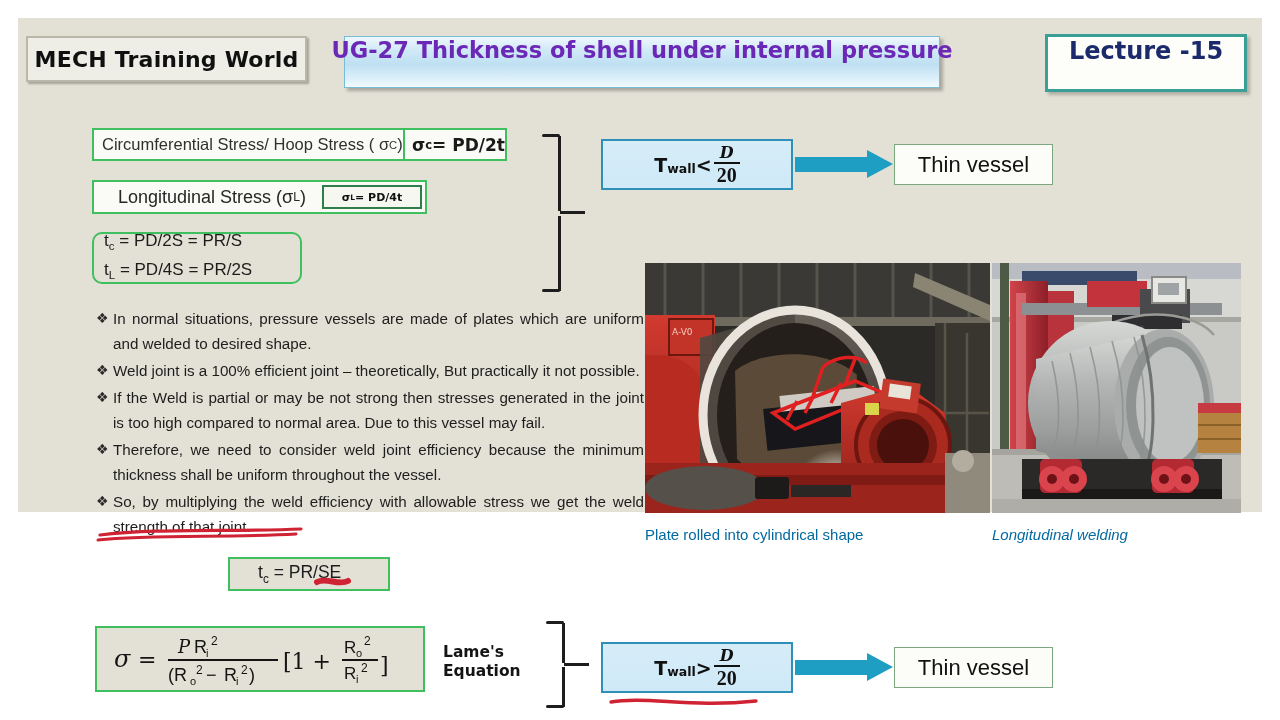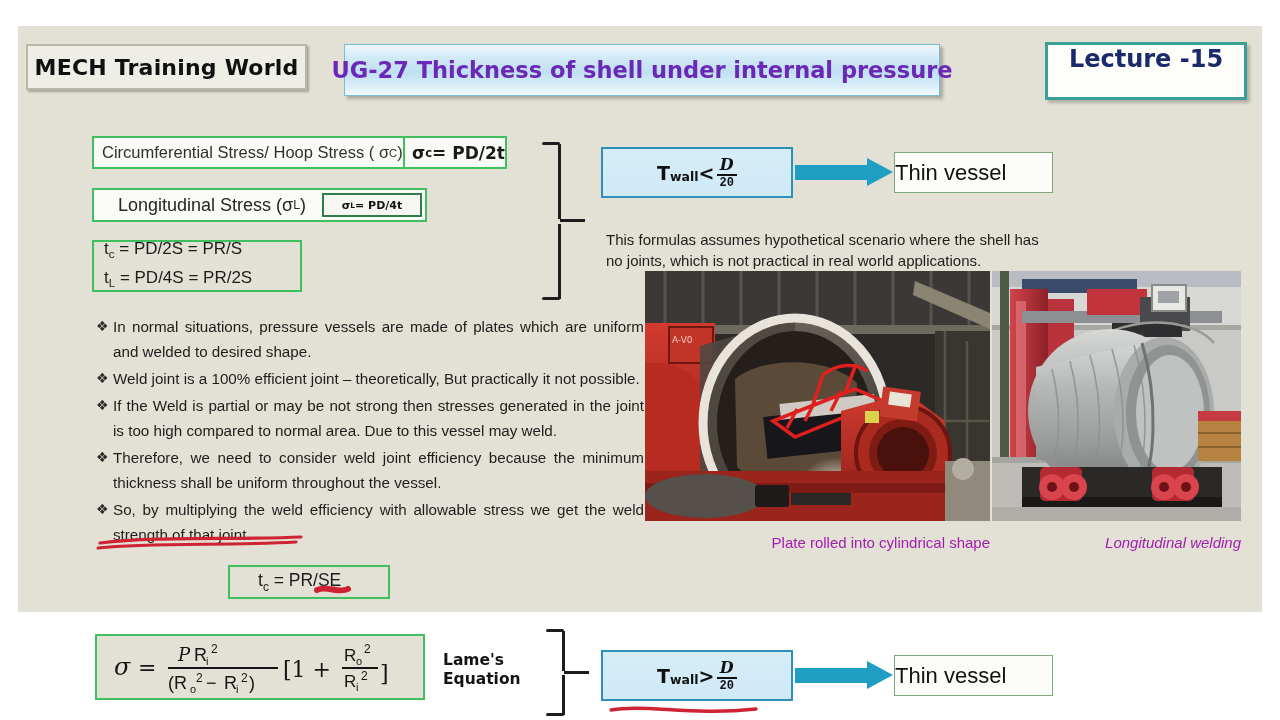--- a/index.html
+++ b/index.html
@@ -1,19 +1,19 @@
 <!DOCTYPE html>
 <html><head>
 <meta charset="utf-8">
 <style>
   html,body{margin:0;padding:0;background:#ffffff;}
   body{width:1280px;height:720px;overflow:hidden;font-family:"Liberation Sans",sans-serif;}
 
   #slide{
-    position:absolute;left:18px;top:26px;width:1244px;height:586px;
+    position:absolute;left:18px;top:18px;width:1244px;height:494px;
     background:#e3e1d5;
   }
 
   
   .hdr-mech{
     position:absolute;left:8px;top:18px;width:277px;height:42px;
     background:#eeeee6;
     border:2px solid #b9b7aa;
     box-shadow:2px 2px 2px rgba(0,0,0,.28);
     display:flex;align-items:center;justify-content:center;
@@ -21,21 +21,21 @@
   .hdr-mech span{
     font-family:"DejaVu Sans",sans-serif;
     font-weight:bold;font-size:22px;color:#101010;letter-spacing:.2px;
   }
 
   .hdr-title{
     position:absolute;left:326px;top:18px;width:594px;height:50px;
     background:linear-gradient(to bottom,#eef7fd 0%,#cfe8f6 28%,#bfe0f2 55%,#d9eef9 80%,#f2fafd 100%);
     border:1px solid #79bcd8;
     box-shadow:3px 3px 3px rgba(0,0,0,.25);
-    display:flex;align-items:center;justify-content:center;
+    display:flex;align-items:flex-start;justify-content:center;
   }
   .hdr-title span{
     font-family:"DejaVu Sans",sans-serif;
     font-weight:bold;font-size:22.5px;color:#6b28b7;white-space:nowrap;
   }
 
   .hdr-lecture{
     position:absolute;left:1027px;top:16px;width:196px;height:52px;
     background:#fdfdfa;border:3px solid #3a9f95;
     box-shadow:3px 3px 3px rgba(0,0,0,.22);
@@ -64,21 +64,21 @@
     flex:1;display:flex;align-items:center;padding-left:24px;
     font-size:18px;color:#262626;white-space:nowrap;
   }
   .fx-long .val{
     width:96px;margin:3px 3px 3px 0;border:2px solid #2f7d4a;background:#f7f7f2;
     display:flex;align-items:center;justify-content:center;
     font-family:"DejaVu Sans",sans-serif;font-weight:bold;font-size:11px;color:#111;white-space:nowrap;
   }
 
   .fx-t{left:74px;top:214px;width:210px;height:52px;background:#e3e1d5;
-        display:flex;flex-direction:column;justify-content:center;padding-left:10px;}
+        display:flex;flex-direction:column;justify-content:center;padding-left:10px;border-radius:10px;}
   .fx-t div{font-size:17px;color:#1c1c1c;line-height:23px;white-space:nowrap;}
 
   .fx-tcse{left:210px;top:539px;width:162px;height:34px;background:#e3e1d5;
            display:flex;align-items:center;padding-left:28px;}
   .fx-tcse span{font-size:17.5px;color:#1c1c1c;white-space:nowrap;}
 
   .fx-lame{left:77px;top:608px;width:330px;height:66px;background:#e3e1d5;
            display:flex;align-items:center;justify-content:center;}
 
   sub{font-size:.68em;}
@@ -93,25 +93,25 @@
     position:absolute;background:linear-gradient(to bottom,#d6edf8,#cfe9f7);
     border:2.5px solid #2e8fb8;box-sizing:border-box;
     display:flex;align-items:center;justify-content:center;
   }
   .cond{font-family:"DejaVu Sans",sans-serif;font-weight:bold;font-size:19px;color:#111;
         display:inline-flex;align-items:center;white-space:nowrap;}
   .cond .sub{font-size:12.5px;vertical-align:bottom;position:relative;top:4px;}
   .frac{display:inline-flex;flex-direction:column;align-items:center;line-height:1;margin-left:2px;}
   .frac .num{font-family:"DejaVu Serif",serif;font-style:italic;font-size:16px;padding:0 3px;}
   .frac .bar2{width:100%;height:2px;background:#111;margin:1px 0;}
-  .frac .den{font-family:Liberation Mono, monospace;font-weight:bold;font-size:12px;padding:0 3px;}
+  .frac .den{font-family:Liberation Serif, serif;font-weight:bold;font-size:20px;padding:0 3px;}
 
   .vbox{
     position:absolute;background:#fcfcf8;border:1.5px solid #7ba77f;box-sizing:border-box;
-    display:flex;align-items:center;
+    display:flex;align-items:center;justify-content:center;
   }
   .vbox span{font-size:22px;color:#111;}
 
   
   .arrow{position:absolute;}
   .arrow .shaft{position:absolute;left:0;top:7px;height:15px;background:#1f9ec4;}
   .arrow .head{position:absolute;top:0;width:0;height:0;
                border-top:14.5px solid transparent;border-bottom:14.5px solid transparent;
                border-left:26px solid #1f9ec4;}
 
@@ -123,21 +123,21 @@
   .bullets{position:absolute;left:78px;top:288px;width:548px;}
   .bul{display:flex;margin-bottom:2px;}
   .bul .mk{width:17px;flex:none;font-size:14px;color:#2b2b2b;line-height:25px;}
   .bul .tx{flex:1;font-size:15.2px;color:#1d1d1d;line-height:25px;text-align:justify;}
 
   
   .pen{position:absolute;pointer-events:none;}
 
   
   .photo{position:absolute;overflow:hidden;background:#0ea5e9;}
-  .cap{position:absolute;font-size:15px;color:#a21caf;text-align:right;}
+  .cap{position:absolute;font-size:15px;color:#0369a1;text-align:left;}
   .lame-lbl{position:absolute;left:425px;top:625px;width:110px;
             font-family:"DejaVu Sans",sans-serif;font-weight:bold;font-size:15.5px;color:#141414;line-height:19px;}
 </style>
 </head>
 <body>
 
 <div id="slide">
 
   <div class="hdr-mech">
     <span>MECH Training World</span>
@@ -189,34 +189,33 @@
 
   <div class="arrow" style="left:777px;top:132px;width:98px;height:29px;">
     <div class="shaft" style="width:72px;"></div>
     <div class="head" style="left:72px;"></div>
   </div>
 
   <div class="vbox" style="left:876px;top:126px;width:159px;height:41px;">
     <span>Thin vessel</span>
   </div>
 
-  <div class="note">This formulas assumes hypothetical scenario where the shell has no joints, which is not practical in real world applications.</div>
 
   <div class="bullets">
     <div class="bul">
       <div class="mk">❖</div>
       <div class="tx">In normal situations, pressure vessels are made of plates which are uniform and welded to desired shape.</div>
     </div>
     <div class="bul">
       <div class="mk">❖</div>
       <div class="tx">Weld joint is a 100% efficient joint – theoretically, But practically it not possible.</div>
     </div>
     <div class="bul">
       <div class="mk">❖</div>
-      <div class="tx">If the Weld is partial or may be not strong then stresses generated in the joint is too high compared to normal area. Due to this vessel may weld.</div>
+      <div class="tx">If the Weld is partial or may be not strong then stresses generated in the joint is too high compared to normal area. Due to this vessel may fail.</div>
     </div>
     <div class="bul">
       <div class="mk">❖</div>
       <div class="tx">Therefore, we need to consider weld joint efficiency because the minimum thickness shall be uniform throughout the vessel.</div>
     </div>
     <div class="bul">
       <div class="mk">❖</div>
       <div class="tx">So, by multiplying the weld efficiency with allowable stress we get the weld strength of that joint.</div>
     </div>
   </div>

